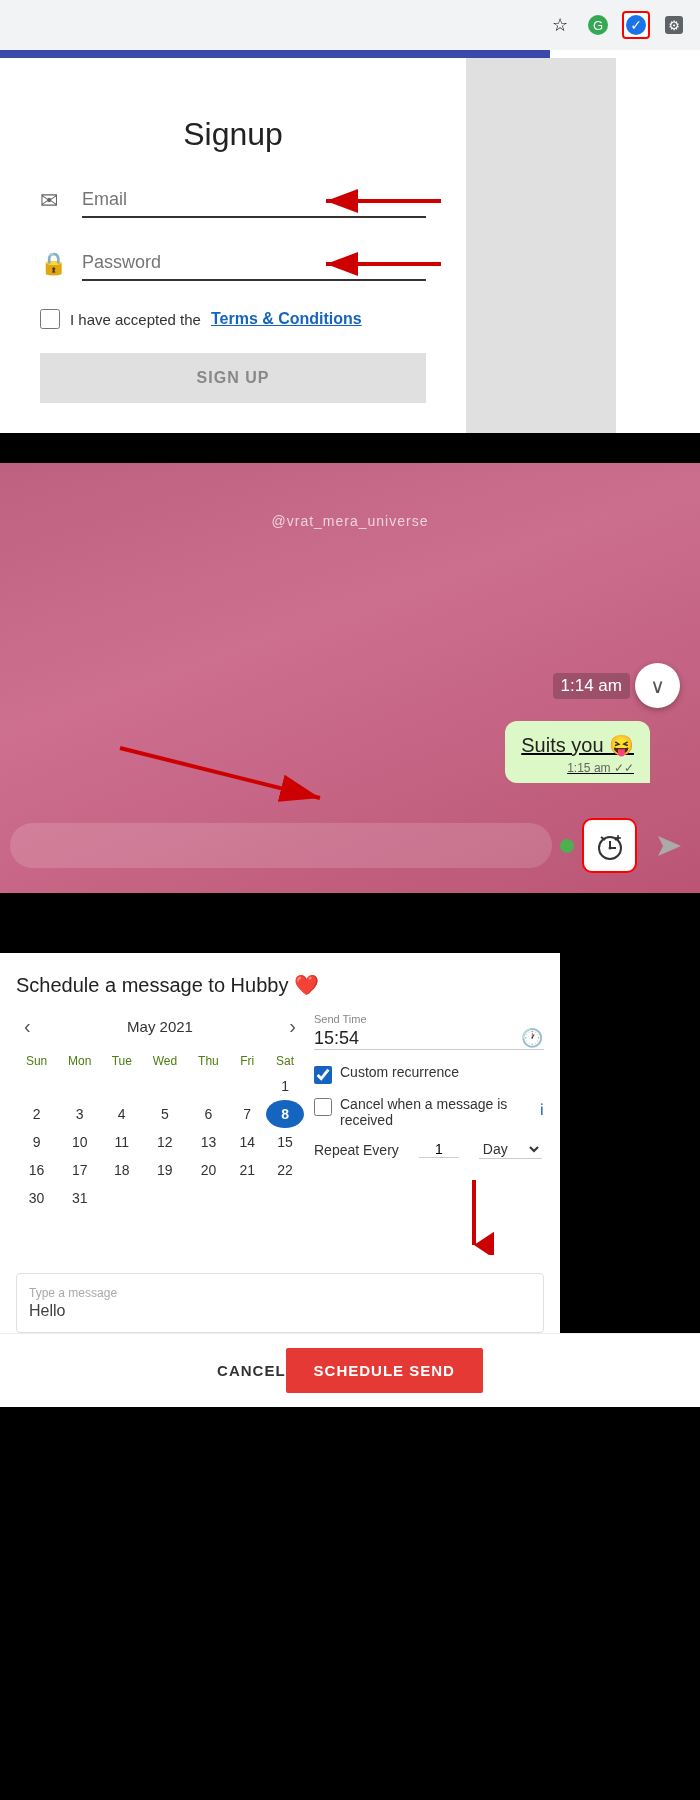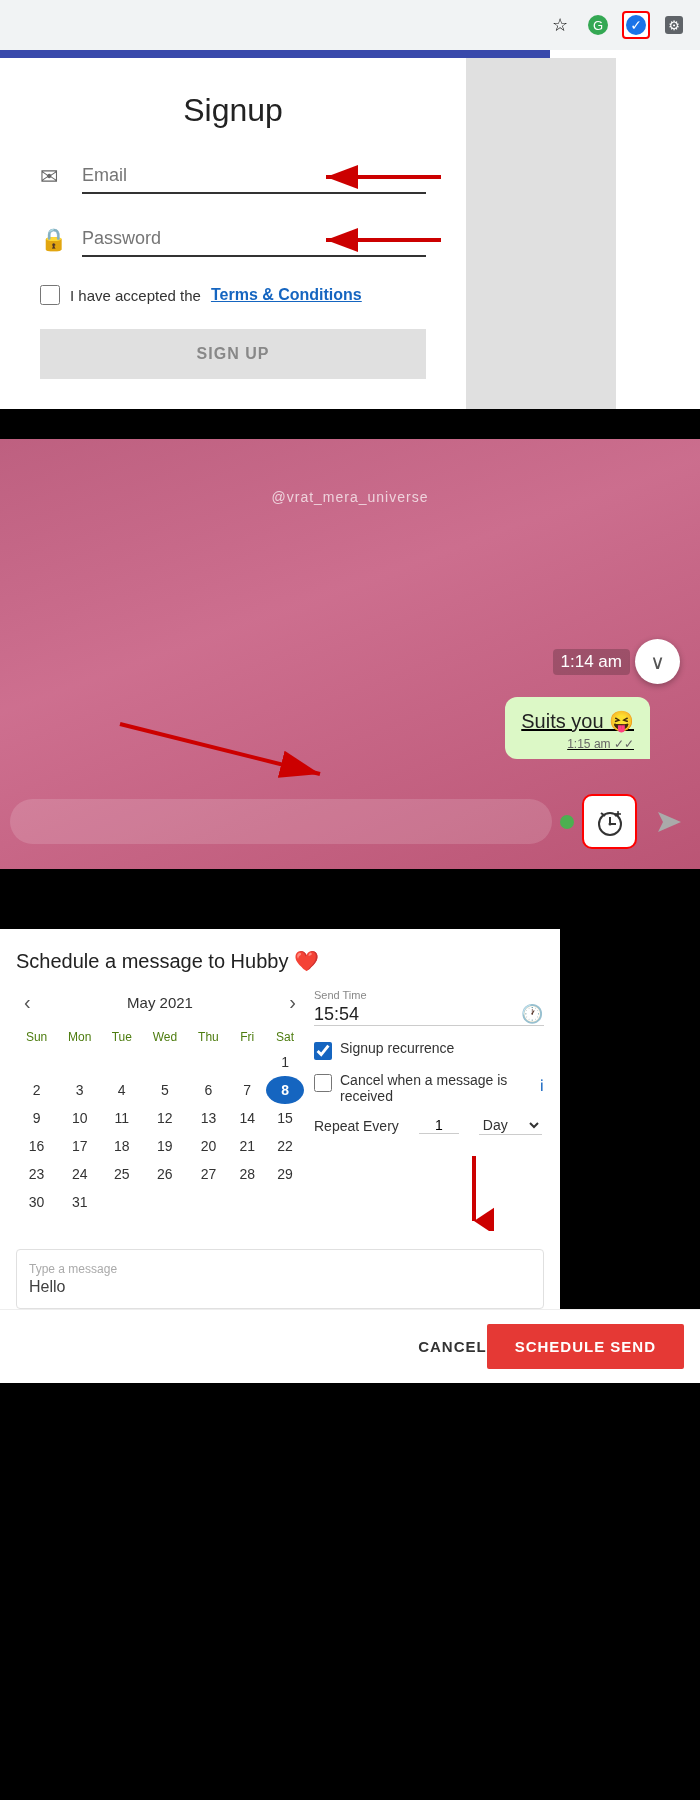--- a/index.html
+++ b/index.html
@@ -40,21 +40,21 @@
 
     
     .signup-section {
       width: 700px;
       background: #fff;
       padding: 0;
     }
     .signup-modal {
       width: 466px;
       background: #fff;
-      padding: 24px 40px 30px 40px;
+      padding: 48px 40px 30px 40px;
       position: relative;
     }
     .signup-modal-wrapper {
       display: flex;
     }
     .signup-side {
       width: 150px;
       background: #e0e0e0;
     }
     .signup-title {
@@ -409,21 +409,21 @@
       margin-bottom: 2px;
     }
     .message-text {
       font-size: 16px;
       color: #404040;
     }
 
     
     .schedule-footer {
       display: flex;
-      justify-content: flex-end;
+      justify-content: center;
       align-items: center;
       padding: 14px 16px;
       background: #fff;
       border-top: 1px solid #eee;
     }
     .cancel-btn {
       font-size: 15px;
       font-weight: bold;
       color: #333;
       background: none;
@@ -637,29 +637,20 @@
             <tr>
               <td>16</td>
               <td>17</td>
               <td>18</td>
               <td>19</td>
               <td>20</td>
               <td>21</td>
               <td>22</td>
             </tr>
             <tr>
-              <td>23</td>
-              <td>24</td>
-              <td>25</td>
-              <td>26</td>
-              <td>27</td>
-              <td>28</td>
-              <td>29</td>
-            </tr>
-            <tr>
               <td>30</td>
               <td>31</td>
               <td class="empty"></td>
               <td class="empty"></td>
               <td class="empty"></td>
               <td class="empty"></td>
               <td class="empty"></td>
             </tr>
           </tbody>
       </table>
@@ -667,21 +658,21 @@
 
     <div class="right-panel">
       <div class="send-time-label">Send Time</div>
       <div class="send-time-row">
         <span class="send-time-value">15:54</span>
         <span class="clock-icon">🕐</span>
       </div>
 
       <div class="option-row">
         <input type="checkbox" class="option-checkbox checked-blue" checked="" style="">
-        <span class="option-label">Signup recurrence</span>
+        <span class="option-label">Custom recurrence</span>
       </div>
 
       <div class="option-row">
         <input type="checkbox" class="option-checkbox" style="">
         <span class="option-label">Cancel when a message is received</span>
         <span class="info-icon">ℹ</span>
       </div>
 
       <div class="repeat-row">
         <span class="repeat-label">Repeat Every</span>

